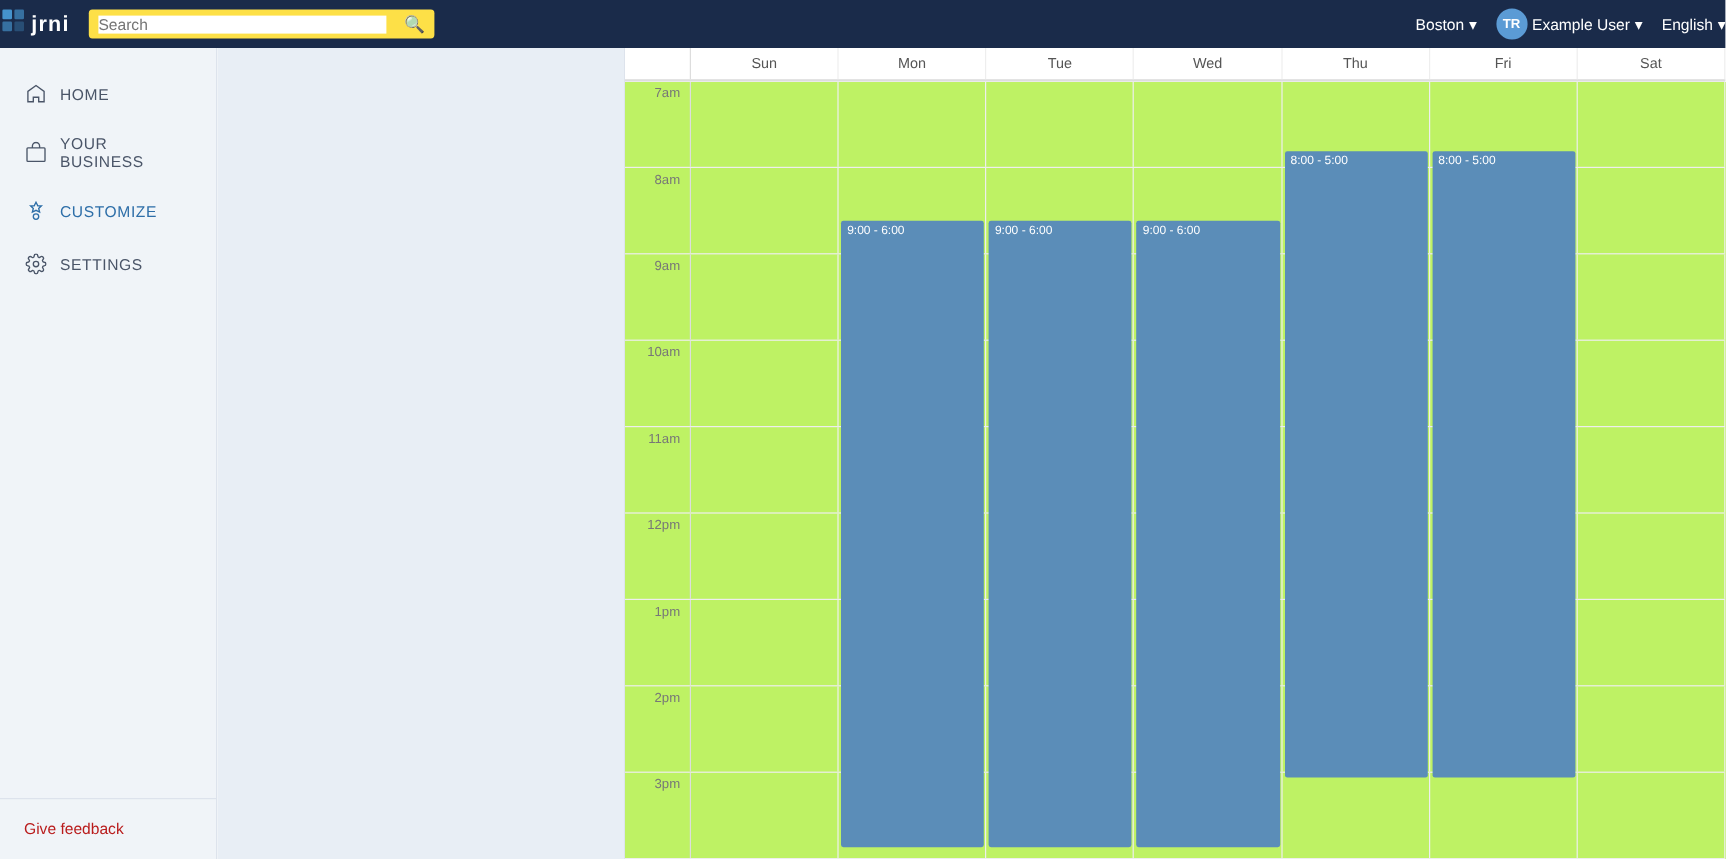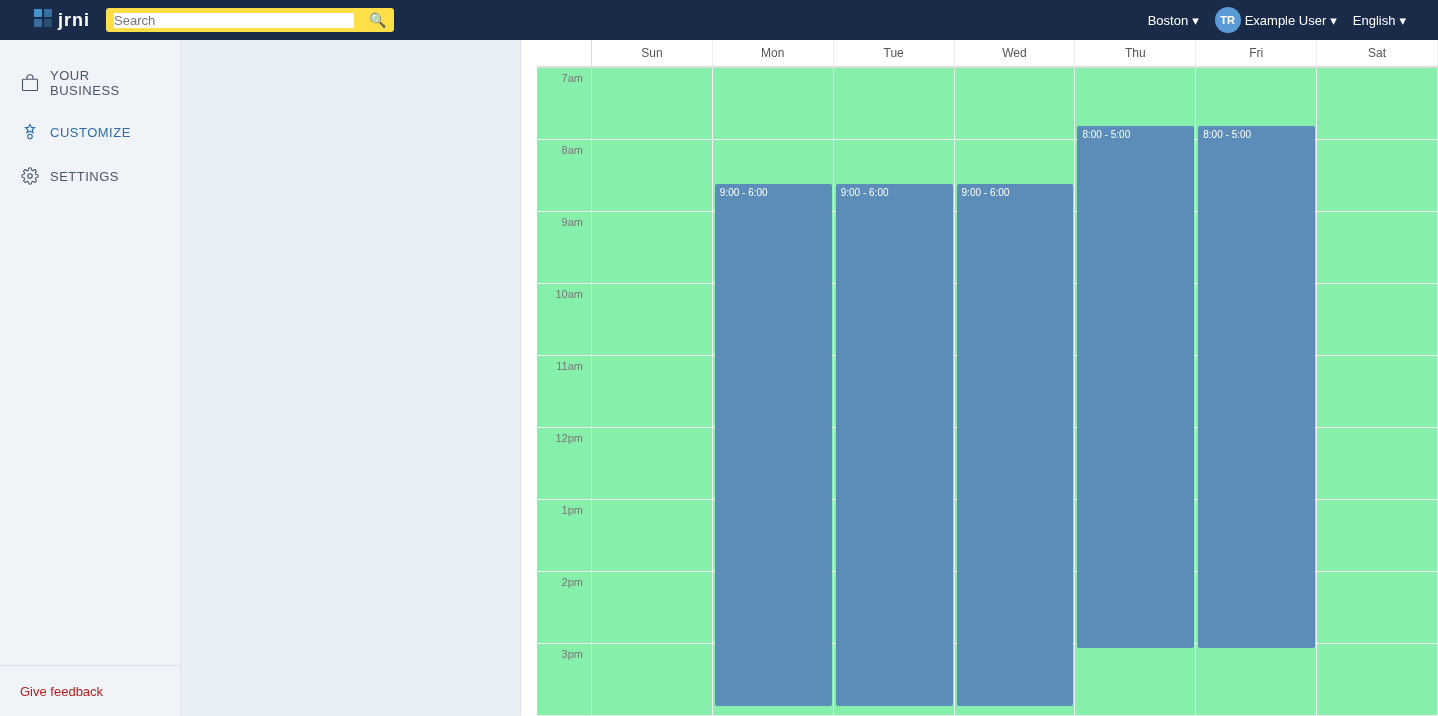--- a/index.html
+++ b/index.html
@@ -4,21 +4,21 @@
   <style>
     * { margin: 0; padding: 0; box-sizing: border-box; }
     body { font-family: -apple-system, BlinkMacSystemFont, 'Segoe UI', sans-serif; background: #f0f4f8; display: flex; flex-direction: column; height: 716px; overflow: hidden; }
 
     
     .topnav {
       background: #1a2b4a;
       height: 40px;
       display: flex;
       align-items: center;
-      padding: 0 32px;
+      padding: 0 0;
       flex-shrink: 0;
       z-index: 10;
     }
     .logo {
       display: flex;
       align-items: center;
       margin-right: 16px;
     }
     .logo-icon {
       color: #4a9eda;
@@ -144,23 +144,22 @@
       width: 340px;
       background: #e8eef5;
       flex-shrink: 0;
       border-right: 1px solid #dde3ec;
     }
 
     
     .calendar-area {
       flex: 1;
       overflow-y: auto;
-      background: #86efac;
+      background: #bef264;
       position: relative;
-      margin-left: 16px;
     }
 
     
     .time-grid {
       display: flex;
       flex-direction: column;
       min-height: 600px;
       position: relative;
     }
 
@@ -270,20 +269,28 @@
       <span>▾</span>
     </div>
   </div>
 </div>
 
 <div class="main-layout">
 
   <div class="sidebar">
     <nav class="sidebar-nav">
 
+      <div class="sidebar-item">
+        <span class="sidebar-icon">
+          <svg class="sidebar-svg" viewBox="0 0 24 24">
+              <path d="M3 9.5L12 3l9 6.5V21H15v-5h-6v5H3V9.5z"></path>
+            </svg>
+        </span>
+        <span>HOME</span>
+      </div>
 
 
       <div class="sidebar-item">
         <span class="sidebar-icon">
           <svg class="sidebar-svg" viewBox="0 0 24 24">
               <rect x="2" y="7" width="20" height="15" rx="1"></rect>
               <path d="M8 7V5a4 4 0 018 0v2"></path>
             </svg>
         </span>
         <span>YOUR BUSINESS</span>

